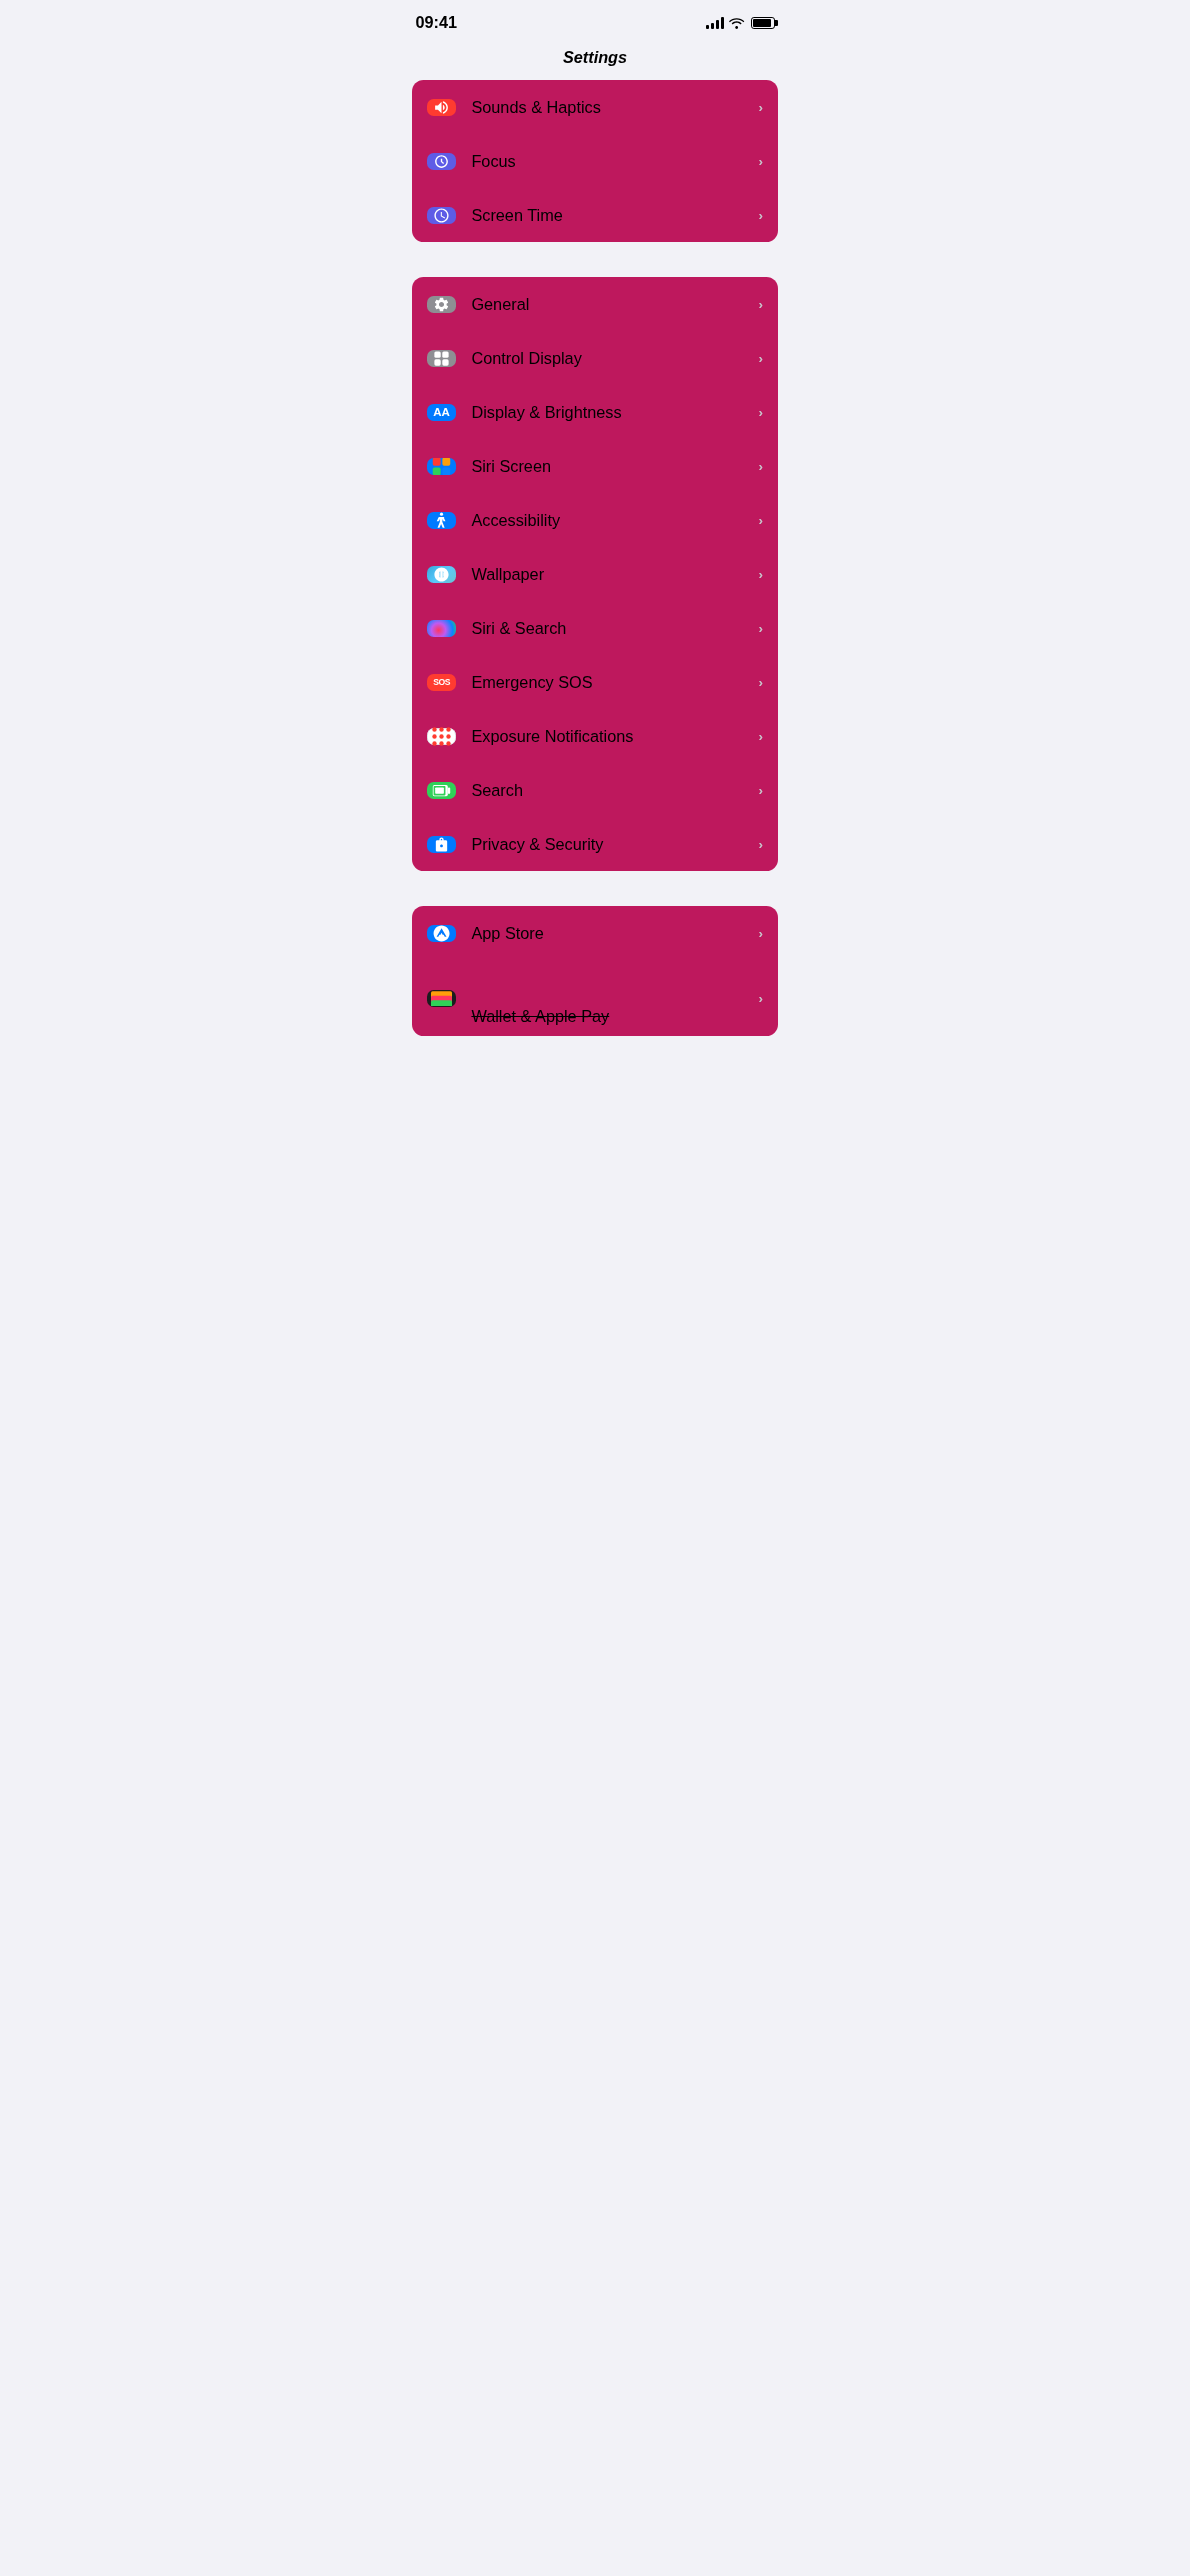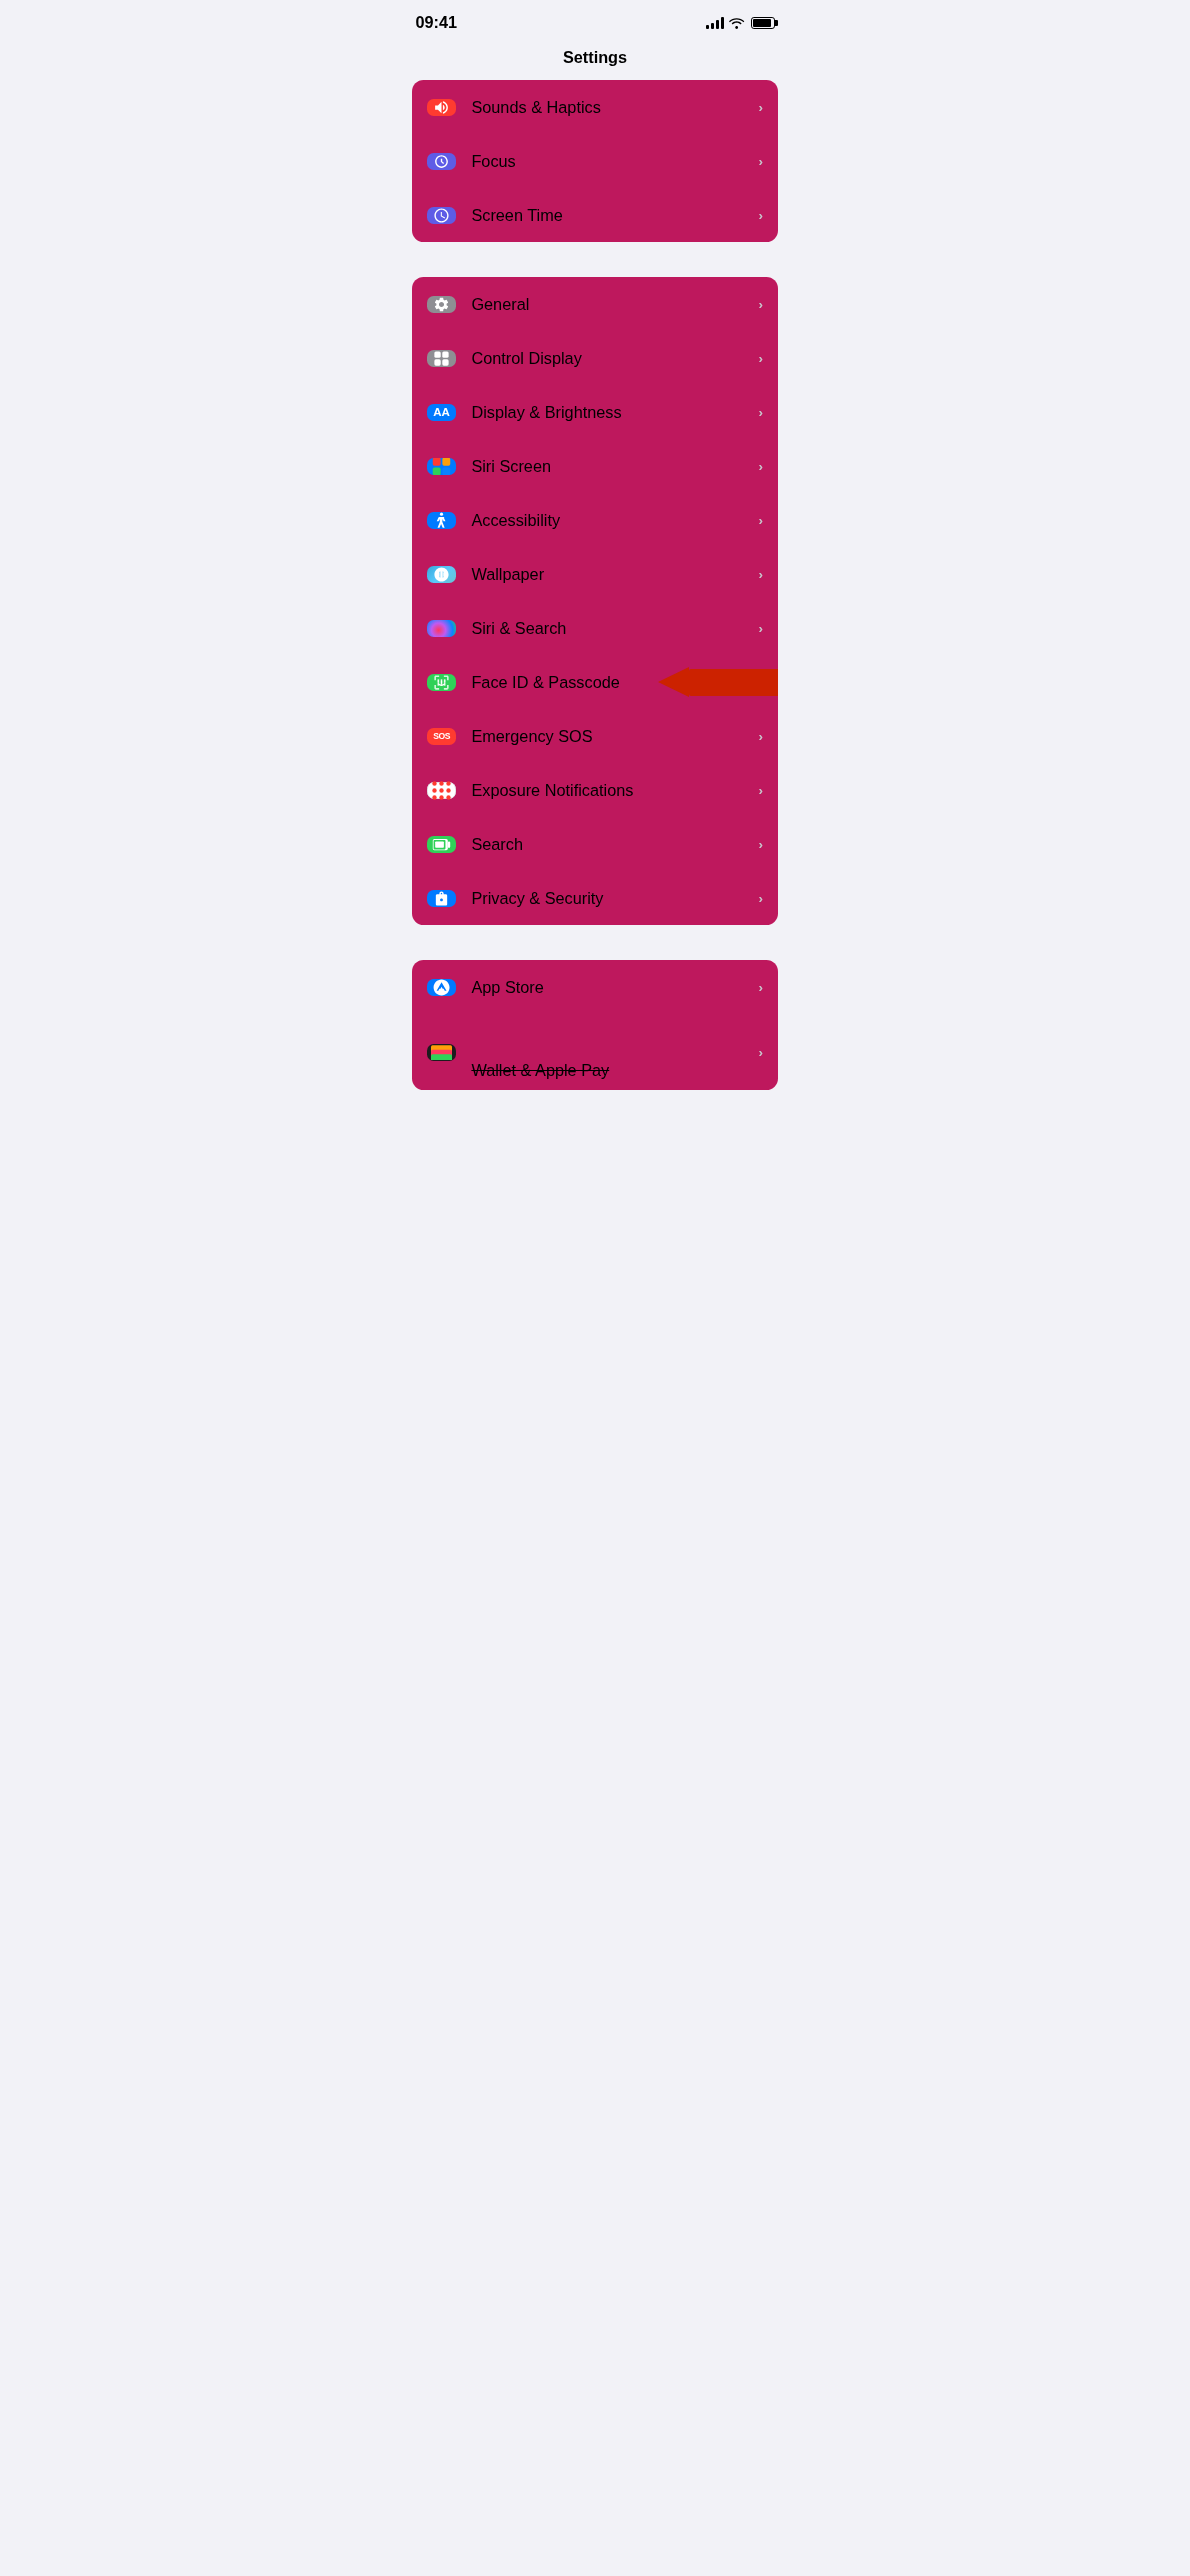--- a/index.html
+++ b/index.html
@@ -83,20 +83,21 @@
     }
 
     
     .page-title {
       text-align: center;
       font-size: 16.3px;
       font-weight: 600;
       color: #000;
       padding: 7.7px 19px 13.4px 19px;
       background: #f2f2f7;
+      font-style: italic;
     }
 
     
     .settings-group {
       background: #fff;
       border-radius: 11.5px;
       margin: 0 15.3px 35px 15.3px;
       overflow: hidden;
     }
 
@@ -310,37 +311,20 @@
     <span class="row-chevron">›</span>
   </div>
 
   <div class="settings-row">
     <div class="row-icon siri-gradient" style="background:radial-gradient(circle at 40% 60%, #ff375f 0%, #bf5af2 35%, #0a84ff 70%, #30d158 100%);">
     </div>
     <span class="row-label">Siri &amp; Search</span>
     <span class="row-chevron">›</span>
   </div>
 
-  <div class="settings-row face-id-row" style="position:relative;">
-    <div class="row-icon icon-faceid">
-      <svg width="19" height="19" viewBox="0 0 24 24" fill="white">
-        <path d="M9 3H5C3.9 3 3 3.9 3 5v4h2V5h4V3zm6 0v2h4v4h2V5c0-1.1-.9-2-2-2h-4zm4 16h-4v2h4c1.1 0 2-.9 2-2v-4h-2v4zM5 19v-4H3v4c0 1.1.9 2 2 2h4v-2H5zM9 8H7v8h2V8zm4 0h-2v8h2V8zm4 0h-2v8h2V8z" opacity="0.8"></path>
-        <rect x="7" y="9" width="2" height="2" rx="1" fill="white"></rect>
-        <rect x="15" y="9" width="2" height="2" rx="1" fill="white"></rect>
-        <path d="M8 14 Q12 17 16 14" stroke="white" stroke-width="1.5" fill="none" stroke-linecap="round"></path>
-        <line x1="12" y1="10" x2="12" y2="13" stroke="white" stroke-width="1.5" stroke-linecap="round"></line>
-      </svg>
-    </div>
-    <span class="row-label">Face ID &amp; Passcode</span>
-
-    <div style="position:absolute; right:-15.3px; top:50%; transform:translateY(-50%); display:flex; align-items:center; z-index:10; pointer-events:none;">
-      <div style="width:0;height:0;border-top:15.3px solid transparent;border-bottom:15.3px solid transparent;border-right:31px solid #cc2200;"></div>
-      <div style="width:105px;height:27px;background:#cc2200;border-radius:1.9px;"></div>
-    </div>
-  </div>
 
   <div class="settings-row">
     <div class="row-icon icon-sos">
       <span style="color:white;font-size:8.6px;font-weight:700;letter-spacing:-0.5px;">SOS</span>
     </div>
     <span class="row-label">Emergency SOS</span>
     <span class="row-chevron">›</span>
   </div>
 
   <div class="settings-row">

